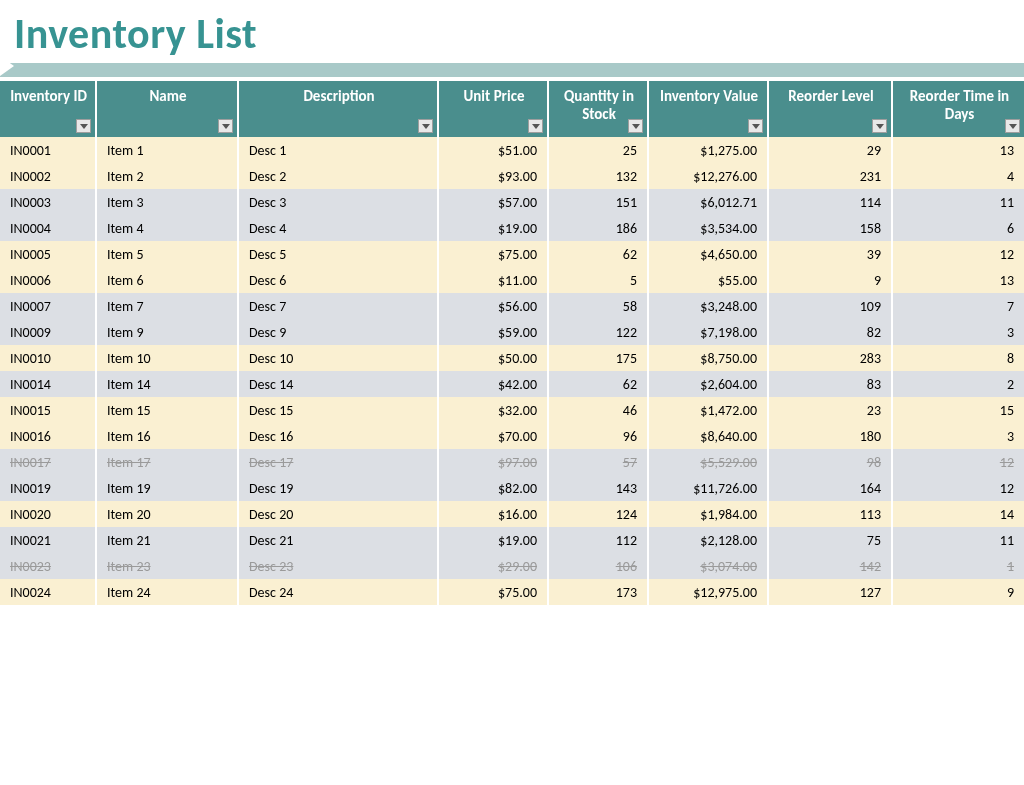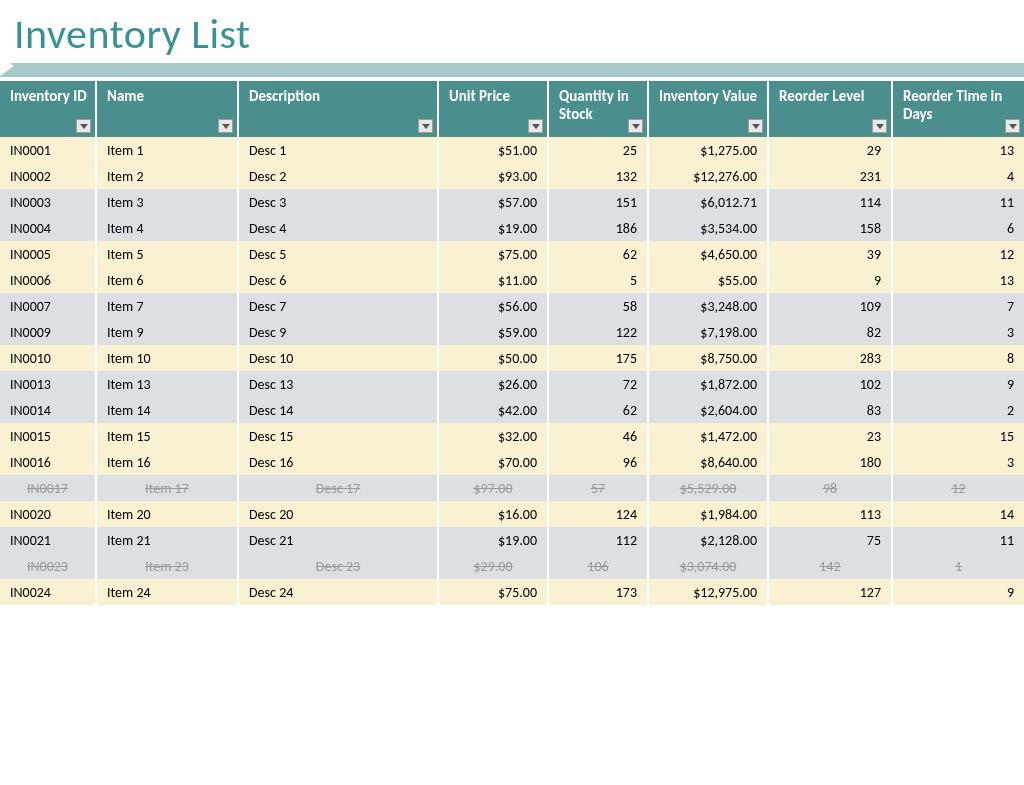--- a/index.html
+++ b/index.html
@@ -5,21 +5,21 @@
   * { box-sizing: border-box; margin: 0; padding: 0; }
   body {
     font-family: Calibri, "Segoe UI", Arial, sans-serif;
     background: #ffffff;
     width: 1024px;
     overflow: hidden;
   }
   .page-title {
     color: #379392;
     font-size: 42px;
-    font-weight: 400;
+    font-weight: 700;
     padding: 8px 14px 4px 14px;
     letter-spacing: 0.5px;
   }
   .banner {
     height: 14px;
     background: #a8c9c8;
     position: relative;
     margin-bottom: 4px;
   }
   .banner::before {
@@ -33,21 +33,21 @@
   table {
     border-collapse: collapse;
     width: 100%;
     table-layout: fixed;
   }
   thead th {
     background: #4a8e8d;
     color: #ffffff;
     font-weight: 600;
     font-size: 15px;
-    text-align: left;
+    text-align: center;
     vertical-align: top;
     padding: 6px 8px 6px 10px;
     border-right: 2px solid #ffffff;
     position: relative;
     height: 56px;
     line-height: 1.2;
   }
   thead th:last-child { border-right: none; }
   .filter-icon {
     position: absolute;
@@ -73,21 +73,20 @@
     border-right: 2px solid #ffffff;
     height: 26px;
     vertical-align: middle;
   }
   tbody td:last-child { border-right: none; }
   tbody tr.band-cream td { background: #faf0d2; }
   tbody tr.band-gray  td { background: #dcdfe4; }
   tbody tr.discontinued td {
     color: #9a9a9a;
     text-decoration: line-through;
-    text-align: center;
   }
   .col-id    { width: 96px; }
   .col-name  { width: 142px; }
   .col-desc  { width: 200px; }
   .col-price { width: 110px; }
   .col-qty   { width: 100px; }
   .col-value { width: 120px; }
   .col-reord { width: 124px; }
   .col-days  { width: 132px; }
   td.num { text-align: right; }
@@ -206,30 +205,20 @@
         <td>IN0010</td>
         <td>Item 10</td>
         <td>Desc 10</td>
         <td class="num">$50.00</td>
         <td class="num">175</td>
         <td class="num">$8,750.00</td>
         <td class="num">283</td>
         <td class="num">8</td>
       </tr>
       <tr class="band-gray">
-        <td>IN0013</td>
-        <td>Item 13</td>
-        <td>Desc 13</td>
-        <td class="num">$26.00</td>
-        <td class="num">72</td>
-        <td class="num">$1,872.00</td>
-        <td class="num">102</td>
-        <td class="num">9</td>
-      </tr>
-      <tr class="band-gray">
         <td>IN0014</td>
         <td>Item 14</td>
         <td>Desc 14</td>
         <td class="num">$42.00</td>
         <td class="num">62</td>
         <td class="num">$2,604.00</td>
         <td class="num">83</td>
         <td class="num">2</td>
       </tr>
       <tr class="band-cream">
@@ -255,20 +244,30 @@
       <tr class="band-gray discontinued">
         <td>IN0017</td>
         <td>Item 17</td>
         <td>Desc 17</td>
         <td class="num">$97.00</td>
         <td class="num">57</td>
         <td class="num">$5,529.00</td>
         <td class="num">98</td>
         <td class="num">12</td>
       </tr>
+      <tr class="band-gray">
+        <td>IN0019</td>
+        <td>Item 19</td>
+        <td>Desc 19</td>
+        <td class="num">$82.00</td>
+        <td class="num">143</td>
+        <td class="num">$11,726.00</td>
+        <td class="num">164</td>
+        <td class="num">12</td>
+      </tr>
       <tr class="band-cream">
         <td>IN0020</td>
         <td>Item 20</td>
         <td>Desc 20</td>
         <td class="num">$16.00</td>
         <td class="num">124</td>
         <td class="num">$1,984.00</td>
         <td class="num">113</td>
         <td class="num">14</td>
       </tr>

